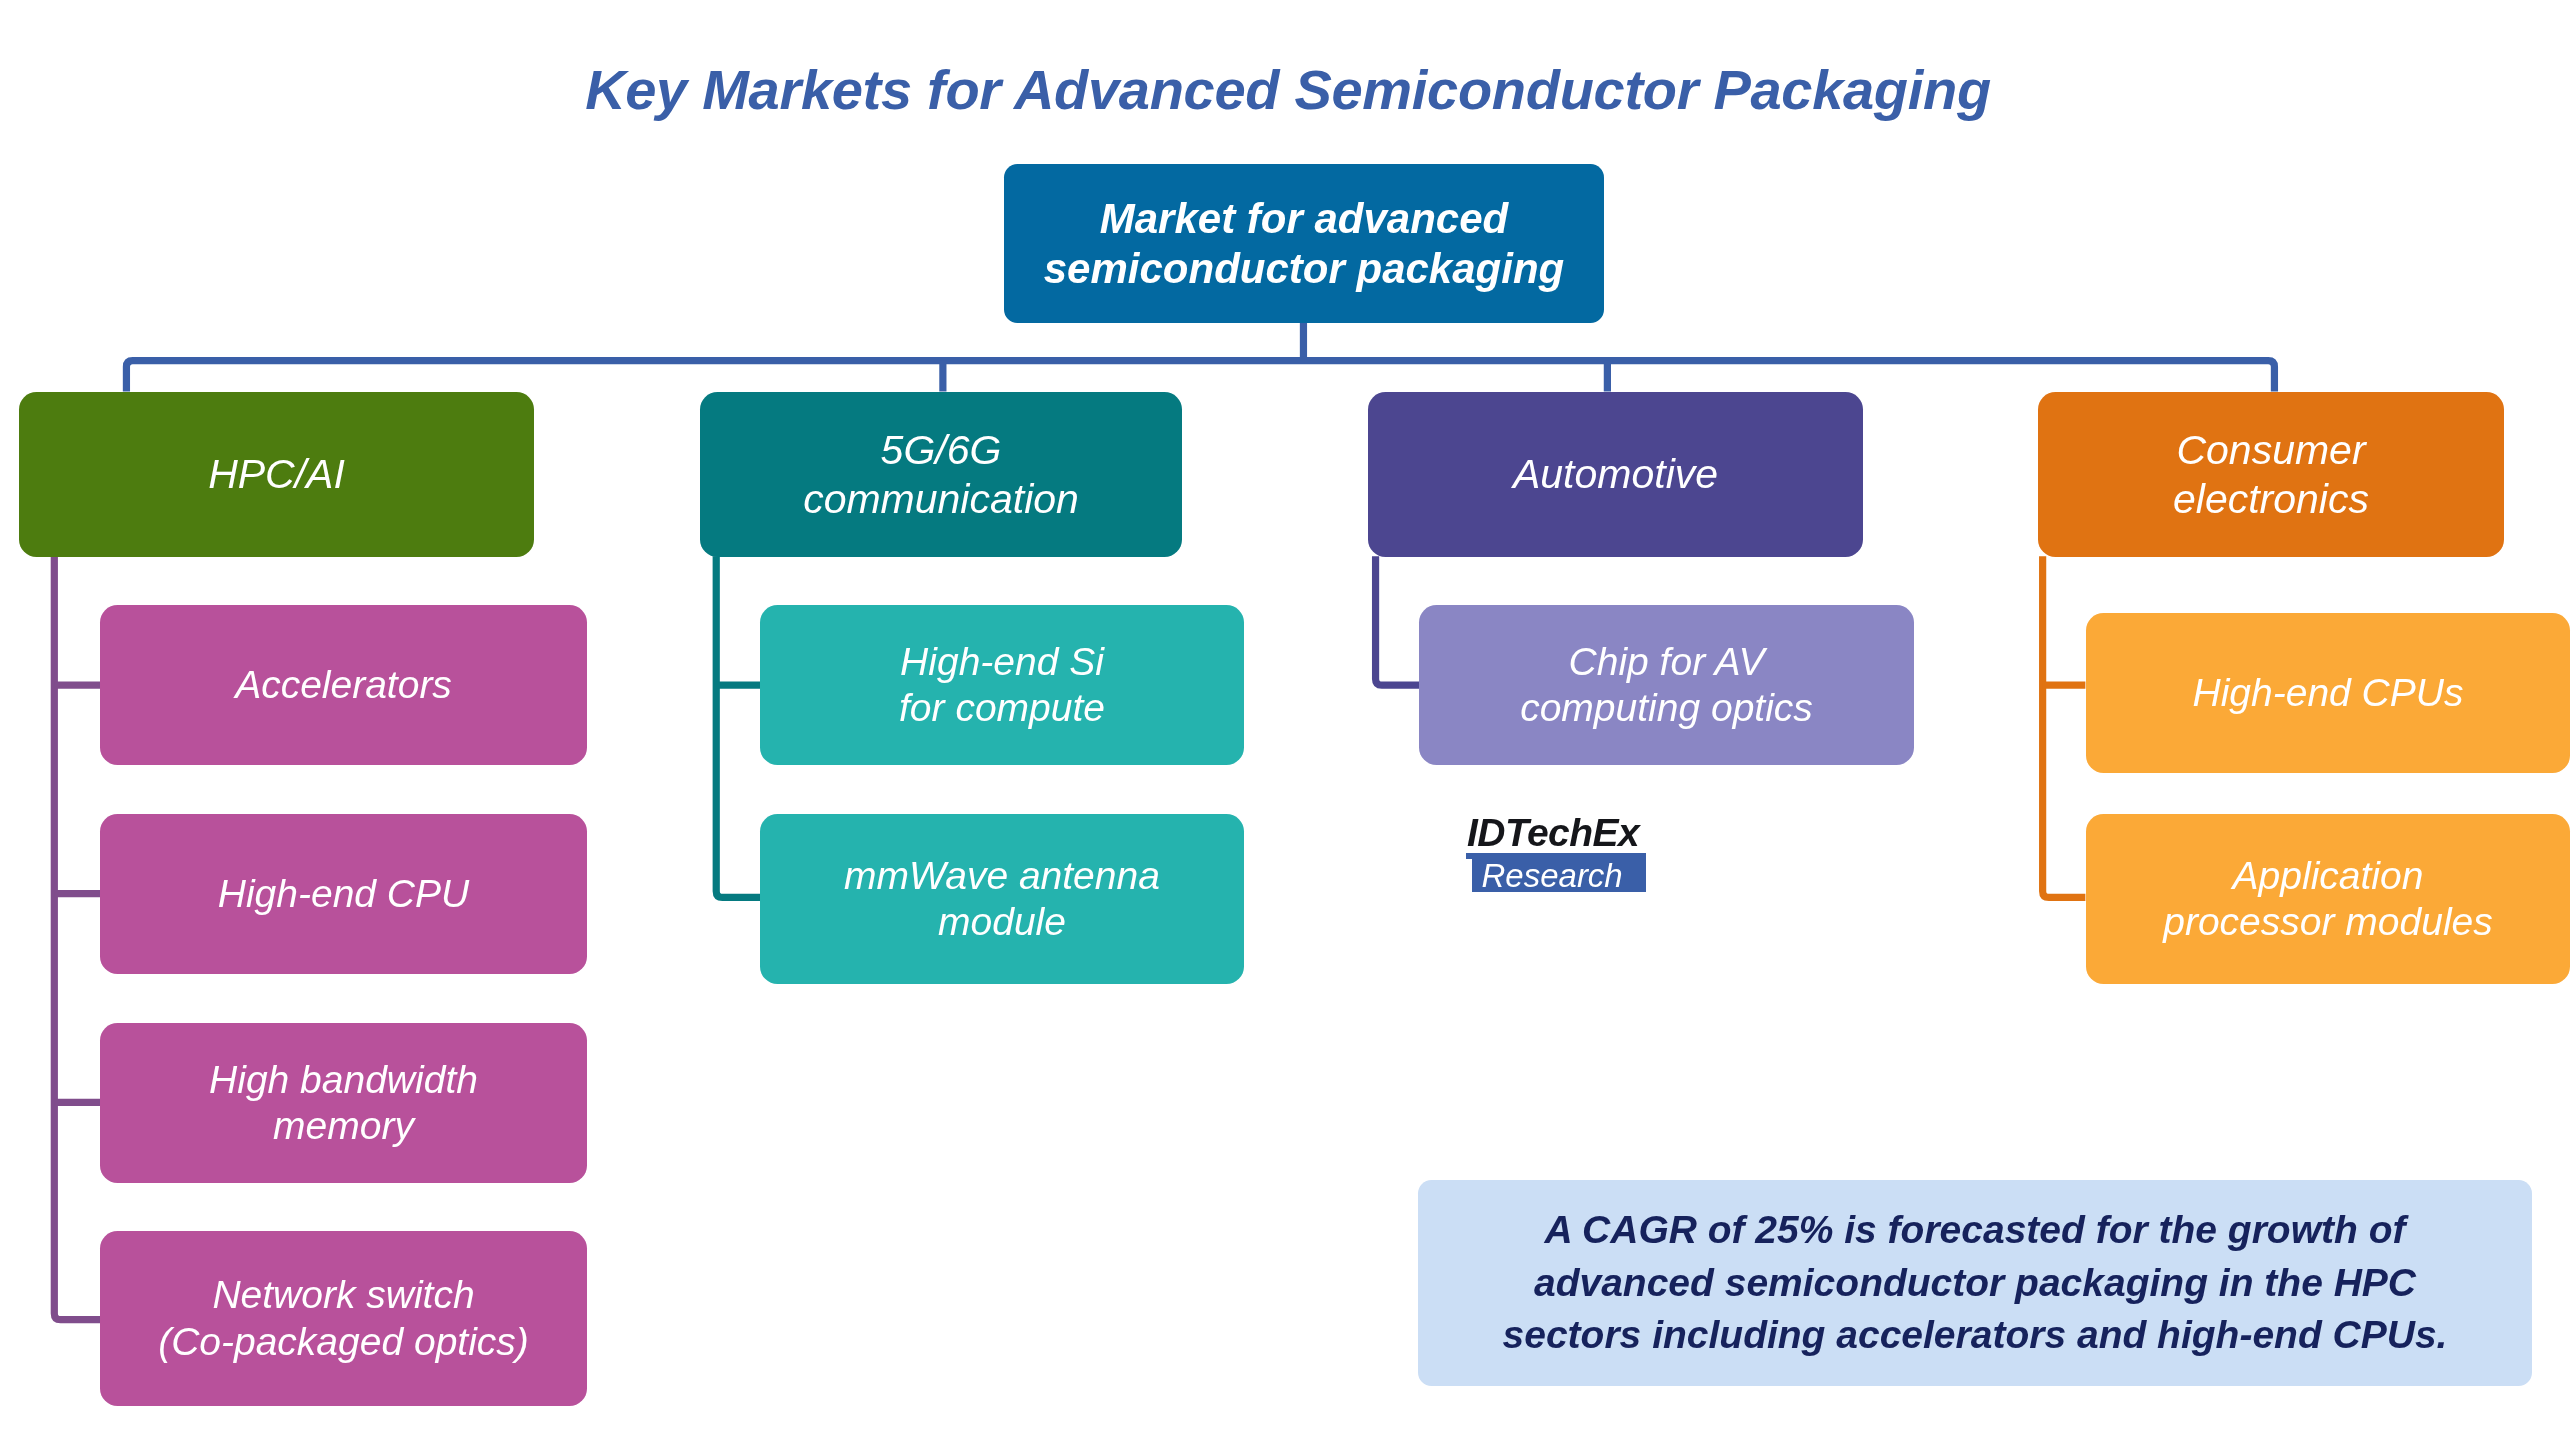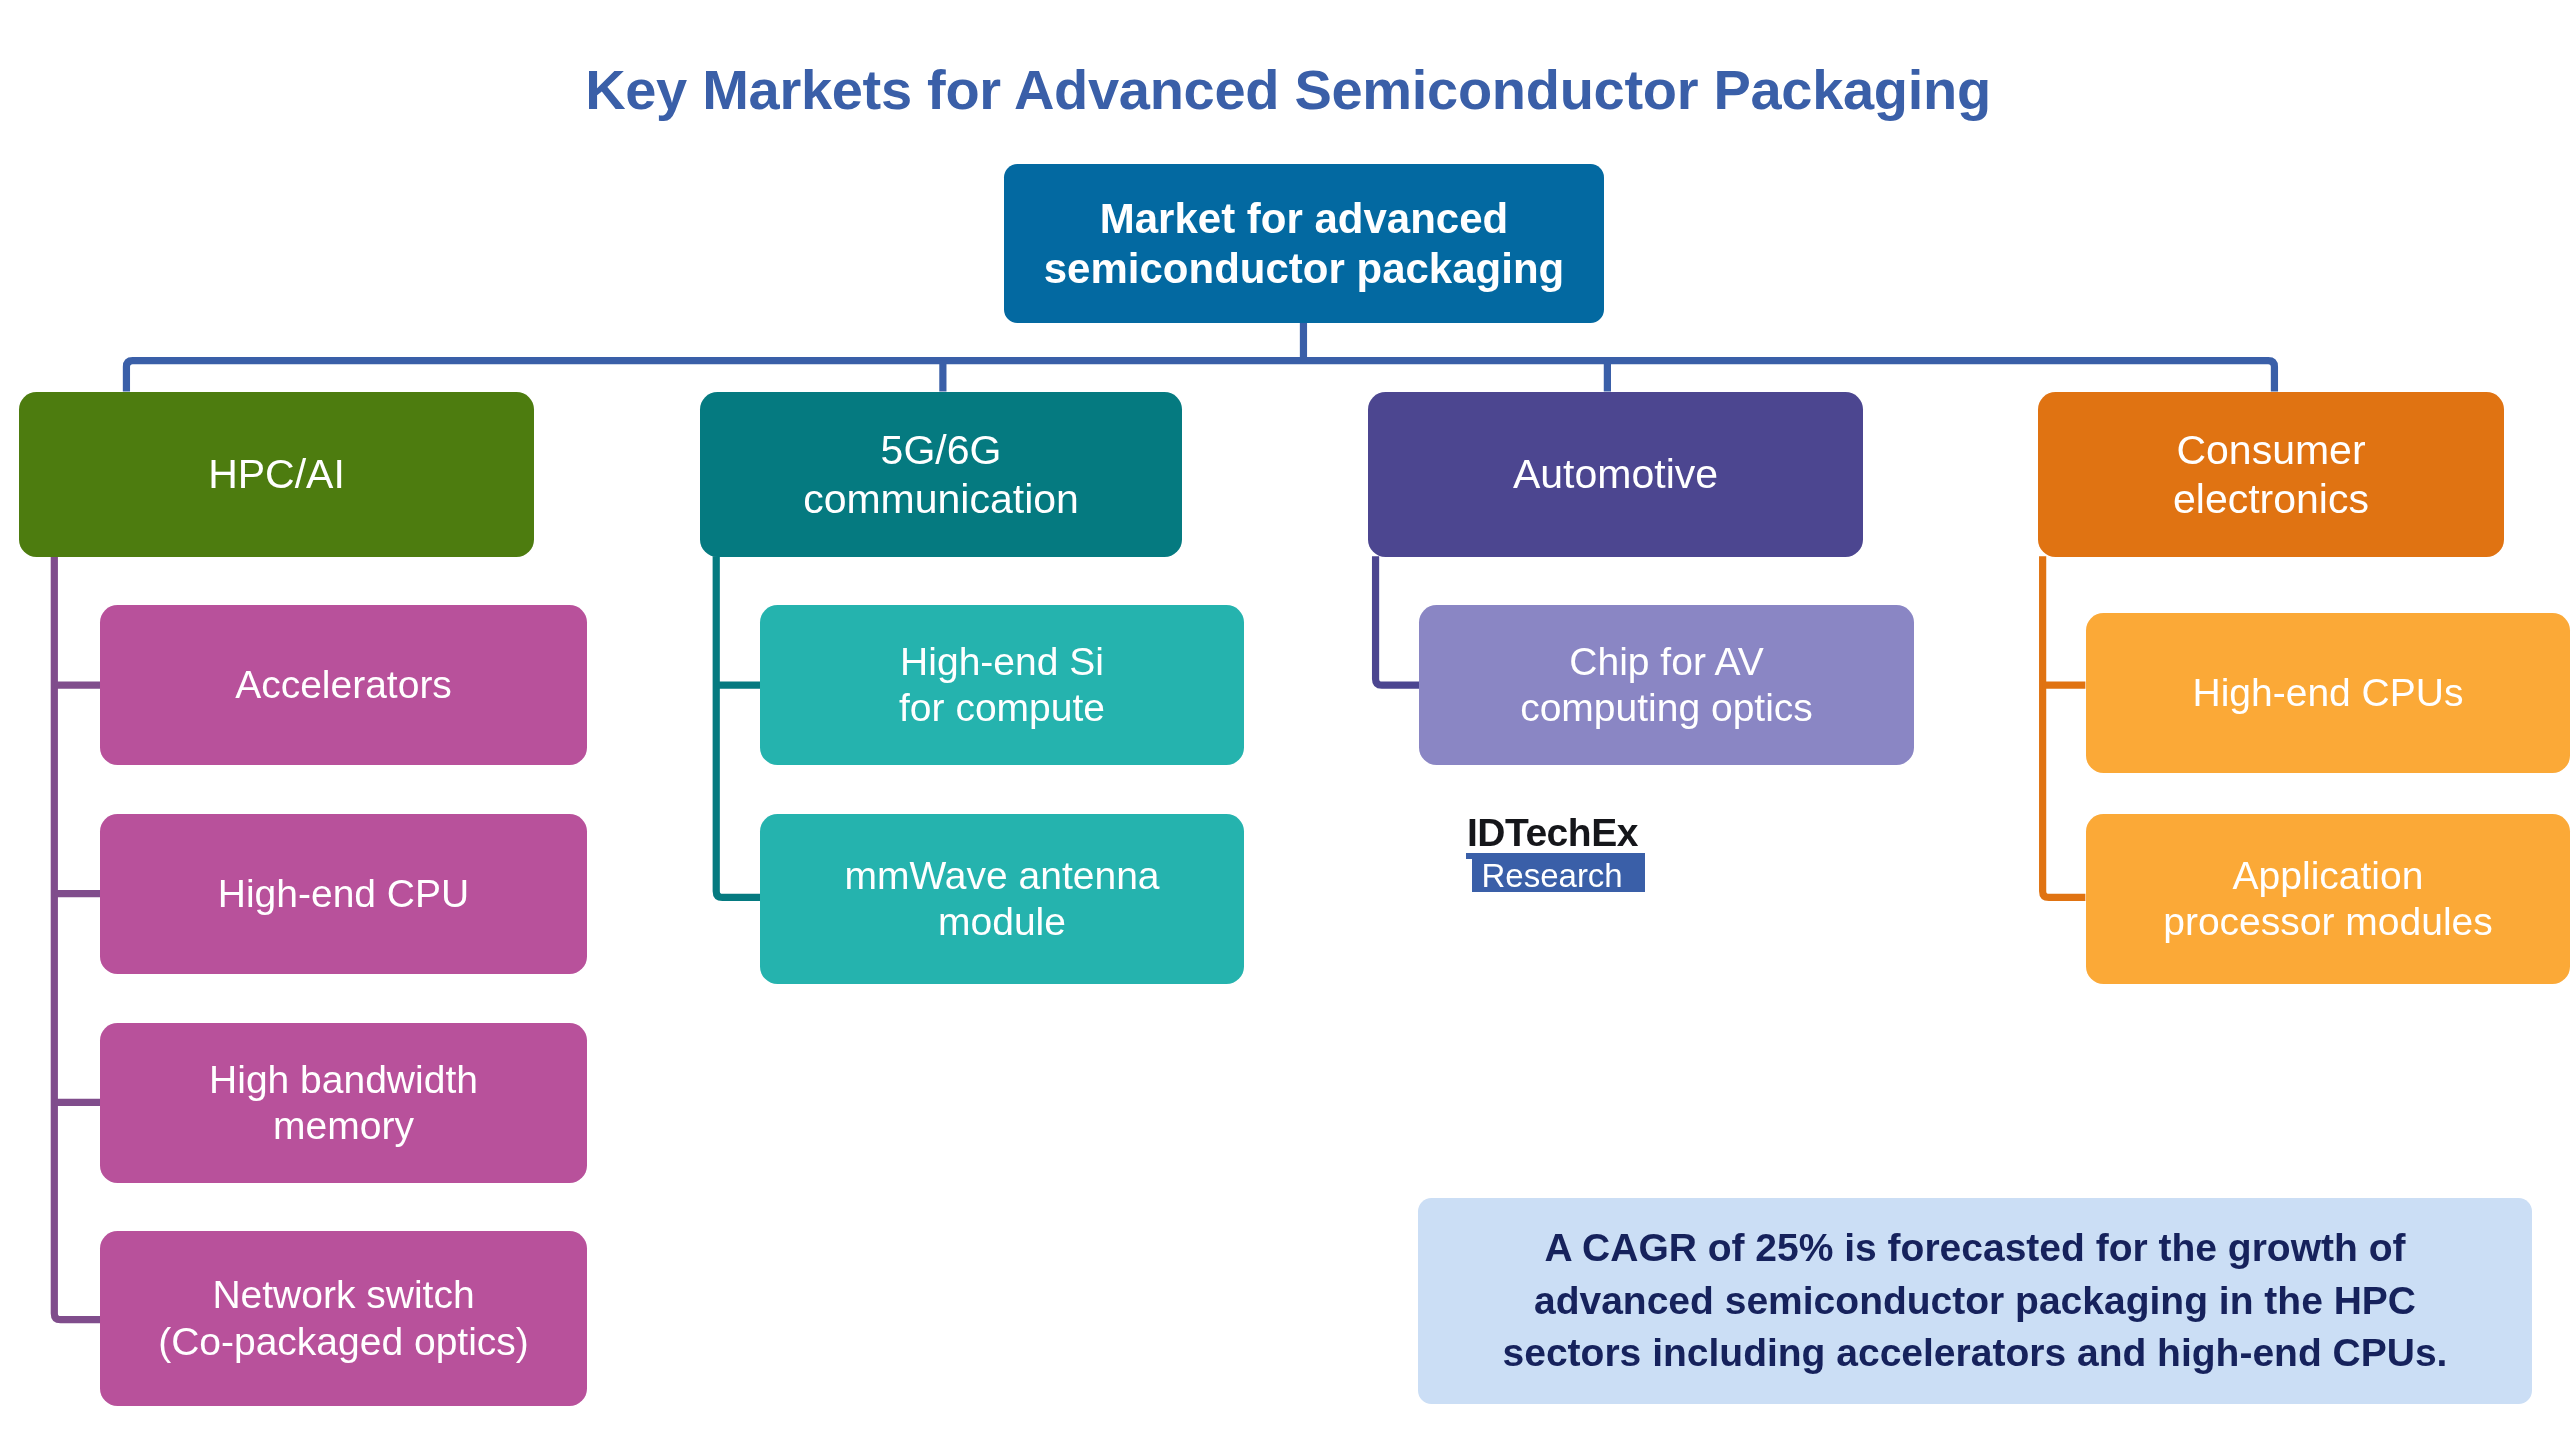--- a/index.html
+++ b/index.html
@@ -11,20 +11,21 @@
     width: 2576px;
     height: 1449px;
     font-family: "Liberation Sans", sans-serif;
     overflow: hidden;
   }
   #stage {
     position: relative;
     width: 2064px;
     height: 1449px;
     background: #ffffff;
+    font-style: italic;
   }
 
   
   #chart-title {
     position: absolute;
     left: 0;
     top: 57px;
     width: 2576px;
     text-align: center;
     font-size: 56px;
@@ -179,20 +180,20 @@
   <div class="node leaf" style="left:2086px; top:605px; width:484px; height:160px; background:#FBA937;margin-top:8px;">High-end CPUs</div>
 
   <div class="node leaf" style="left:2086px; top:814px; width:484px; height:170px; background:#FBA937;">Application
 processor modules</div>
 
   <div id="idtechex-logo" style="left:1466px; top:813px;flex-direction:column;">
     <div id="idtechex-wordmark">IDTechEx</div>
     <div id="idtechex-research">Research</div>
   </div>
 
-  <div id="callout-box" style="left:1418px; top:1180px; width:1114px; height:206px;margin-top:18px;">
+  <div id="callout-box" style="left:1418px; top:1180px; width:1114px; height:206px;">
     <div id="callout-text">A CAGR of 25% is forecasted for the growth of
 advanced semiconductor packaging in the HPC
 sectors including accelerators and high-end CPUs.</div>
   </div>
 
 </div>
 
 
 </body></html>

